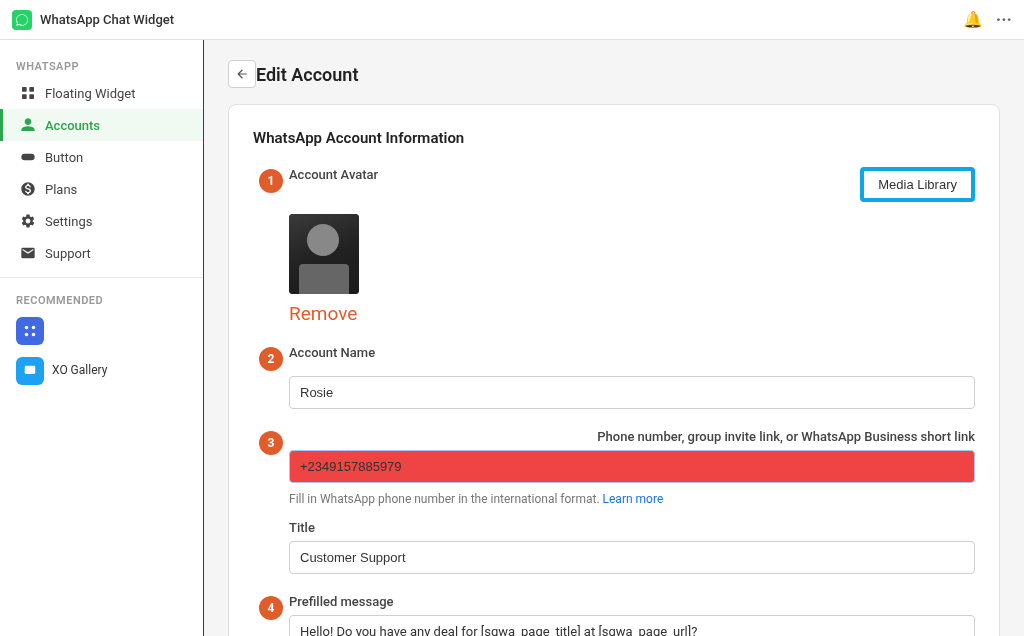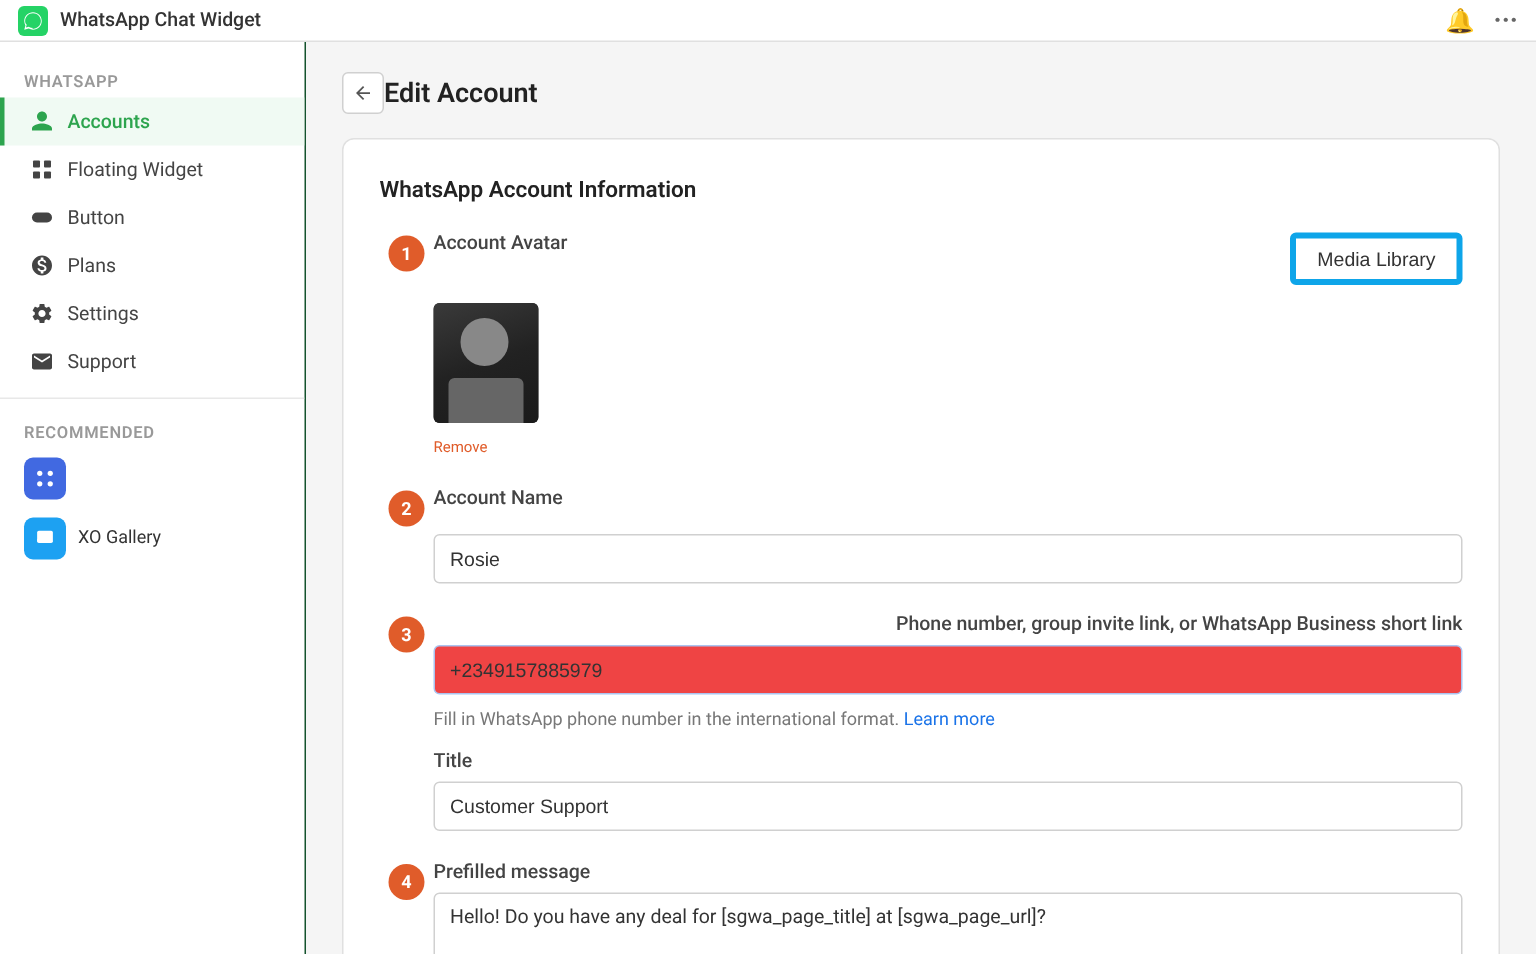--- a/index.html
+++ b/index.html
@@ -2,21 +2,21 @@
 <html><head>
   <meta charset="utf-8">
   <style>
     * { box-sizing: border-box; margin: 0; padding: 0; }
     body { font-family: -apple-system, BlinkMacSystemFont, 'Segoe UI', Roboto, sans-serif; font-size: 13px; background: #f0f0f0; color: #333; display: flex; flex-direction: column; height: 636px; width: 1024px; overflow: hidden; }
 
     
     .top-bar {
       display: flex; align-items: center; justify-content: space-between;
       background: #fff; border-bottom: 1px solid #e0e0e0;
-      padding: 0 12px; height: 28px; flex-shrink: 0;
+      padding: 0 12px; height: 40px; flex-shrink: 0;
     }
     .top-bar-left { display: flex; align-items: center; gap: 8px; }
     .top-bar-logo { width: 20px; height: 20px; background: #25D366; border-radius: 4px; display: flex; align-items: center; justify-content: center; color: white; font-size: 11px; font-weight: bold; }
     .top-bar-title { font-size: 13px; font-weight: 500; color: #333; }
     .top-bar-right { display: flex; align-items: center; gap: 12px; color: #666; }
 
     
     .layout { display: flex; flex: 1; overflow: hidden; }
 
     
@@ -50,21 +50,21 @@
     .avatar-preview { width: 70px; height: 80px; background: #2a2a2a; border-radius: 4px; overflow: hidden; margin-bottom: 8px; }
     .avatar-preview-img {
       width: 100%; height: 100%;
       background: linear-gradient(160deg, #3a3a3a 0%, #222 50%, #1a1a1a 100%);
       display: flex; align-items: center; justify-content: center;
       position: relative;
     }
     .avatar-figure { width: 32px; height: 32px; border-radius: 50%; background: #888; position: absolute; top: 10px; left: 18px; }
     .avatar-body { width: 50px; height: 30px; background: #666; position: absolute; bottom: 0; left: 10px; border-radius: 4px 4px 0 0; }
 
-    .remove-link { color: #e05c2a; font-size: 10px; cursor: pointer; text-decoration: none; }
+    .remove-link { color: #e05c2a; font-size: 19px; cursor: pointer; text-decoration: none; }
 
     
     .field-label { font-size: 13px; color: #444; font-weight: 500; margin-bottom: 6px; }
     .field-input { width: 100%; padding: 8px 10px; border: 1px solid #d0d0d0; border-radius: 4px; font-size: 13px; color: #333; background: white; outline: none; }
     .field-input.highlighted { background: #ef4444; border-color: #aac4f0; }
     .field-hint { font-size: 12px; color: #777; margin-top: 5px; }
     .field-hint a { color: #1a73e8; text-decoration: none; }
     .field-textarea { width: 100%; padding: 8px 10px; border: 1px solid #d0d0d0; border-radius: 4px; font-size: 13px; color: #333; background: white; outline: none; resize: vertical; min-height: 60px; font-family: inherit; }
 
     .mb-16 { margin-bottom: 16px; }
@@ -92,39 +92,39 @@
     <span style="cursor:pointer;font-size:16px;color:#666;">🔔</span>
     <span style="cursor:pointer;font-size:18px;color:#666;font-weight:bold;">···</span>
   </div>
 </div>
 
 <div class="layout">
 
   <div class="sidebar">
     <div class="sidebar-section-label">WHATSAPP</div>
 
-    <div class="sidebar-item active">
-      <span class="icon">
-        <svg width="16" height="16" viewBox="0 0 24 24" fill="currentColor">
-            <path d="M12 12c2.7 0 5-2.3 5-5s-2.3-5-5-5-5 2.3-5 5 2.3 5 5 5zm0 2c-3.3 0-10 1.7-10 5v2h20v-2c0-3.3-6.7-5-10-5z"></path>
-          </svg>
-      </span>
-      <span>Accounts</span>
-    </div>
-
     <div class="sidebar-item">
       <span class="icon">
         <svg width="16" height="16" viewBox="0 0 24 24" fill="currentColor">
             <rect x="3" y="3" width="7" height="7" rx="1"></rect>
             <rect x="14" y="3" width="7" height="7" rx="1"></rect>
             <rect x="3" y="14" width="7" height="7" rx="1"></rect>
             <rect x="14" y="14" width="7" height="7" rx="1"></rect>
           </svg>
       </span>
       <span>Floating Widget</span>
+    </div>
+
+    <div class="sidebar-item active">
+      <span class="icon">
+        <svg width="16" height="16" viewBox="0 0 24 24" fill="currentColor">
+            <path d="M12 12c2.7 0 5-2.3 5-5s-2.3-5-5-5-5 2.3-5 5 2.3 5 5 5zm0 2c-3.3 0-10 1.7-10 5v2h20v-2c0-3.3-6.7-5-10-5z"></path>
+          </svg>
+      </span>
+      <span>Accounts</span>
     </div>
 
     <div class="sidebar-item">
       <span class="icon">
         <svg width="16" height="16" viewBox="0 0 24 24" fill="currentColor">
             <rect x="2" y="7" width="20" height="10" rx="5"></rect>
           </svg>
       </span>
       <span>Button</span>
     </div>

